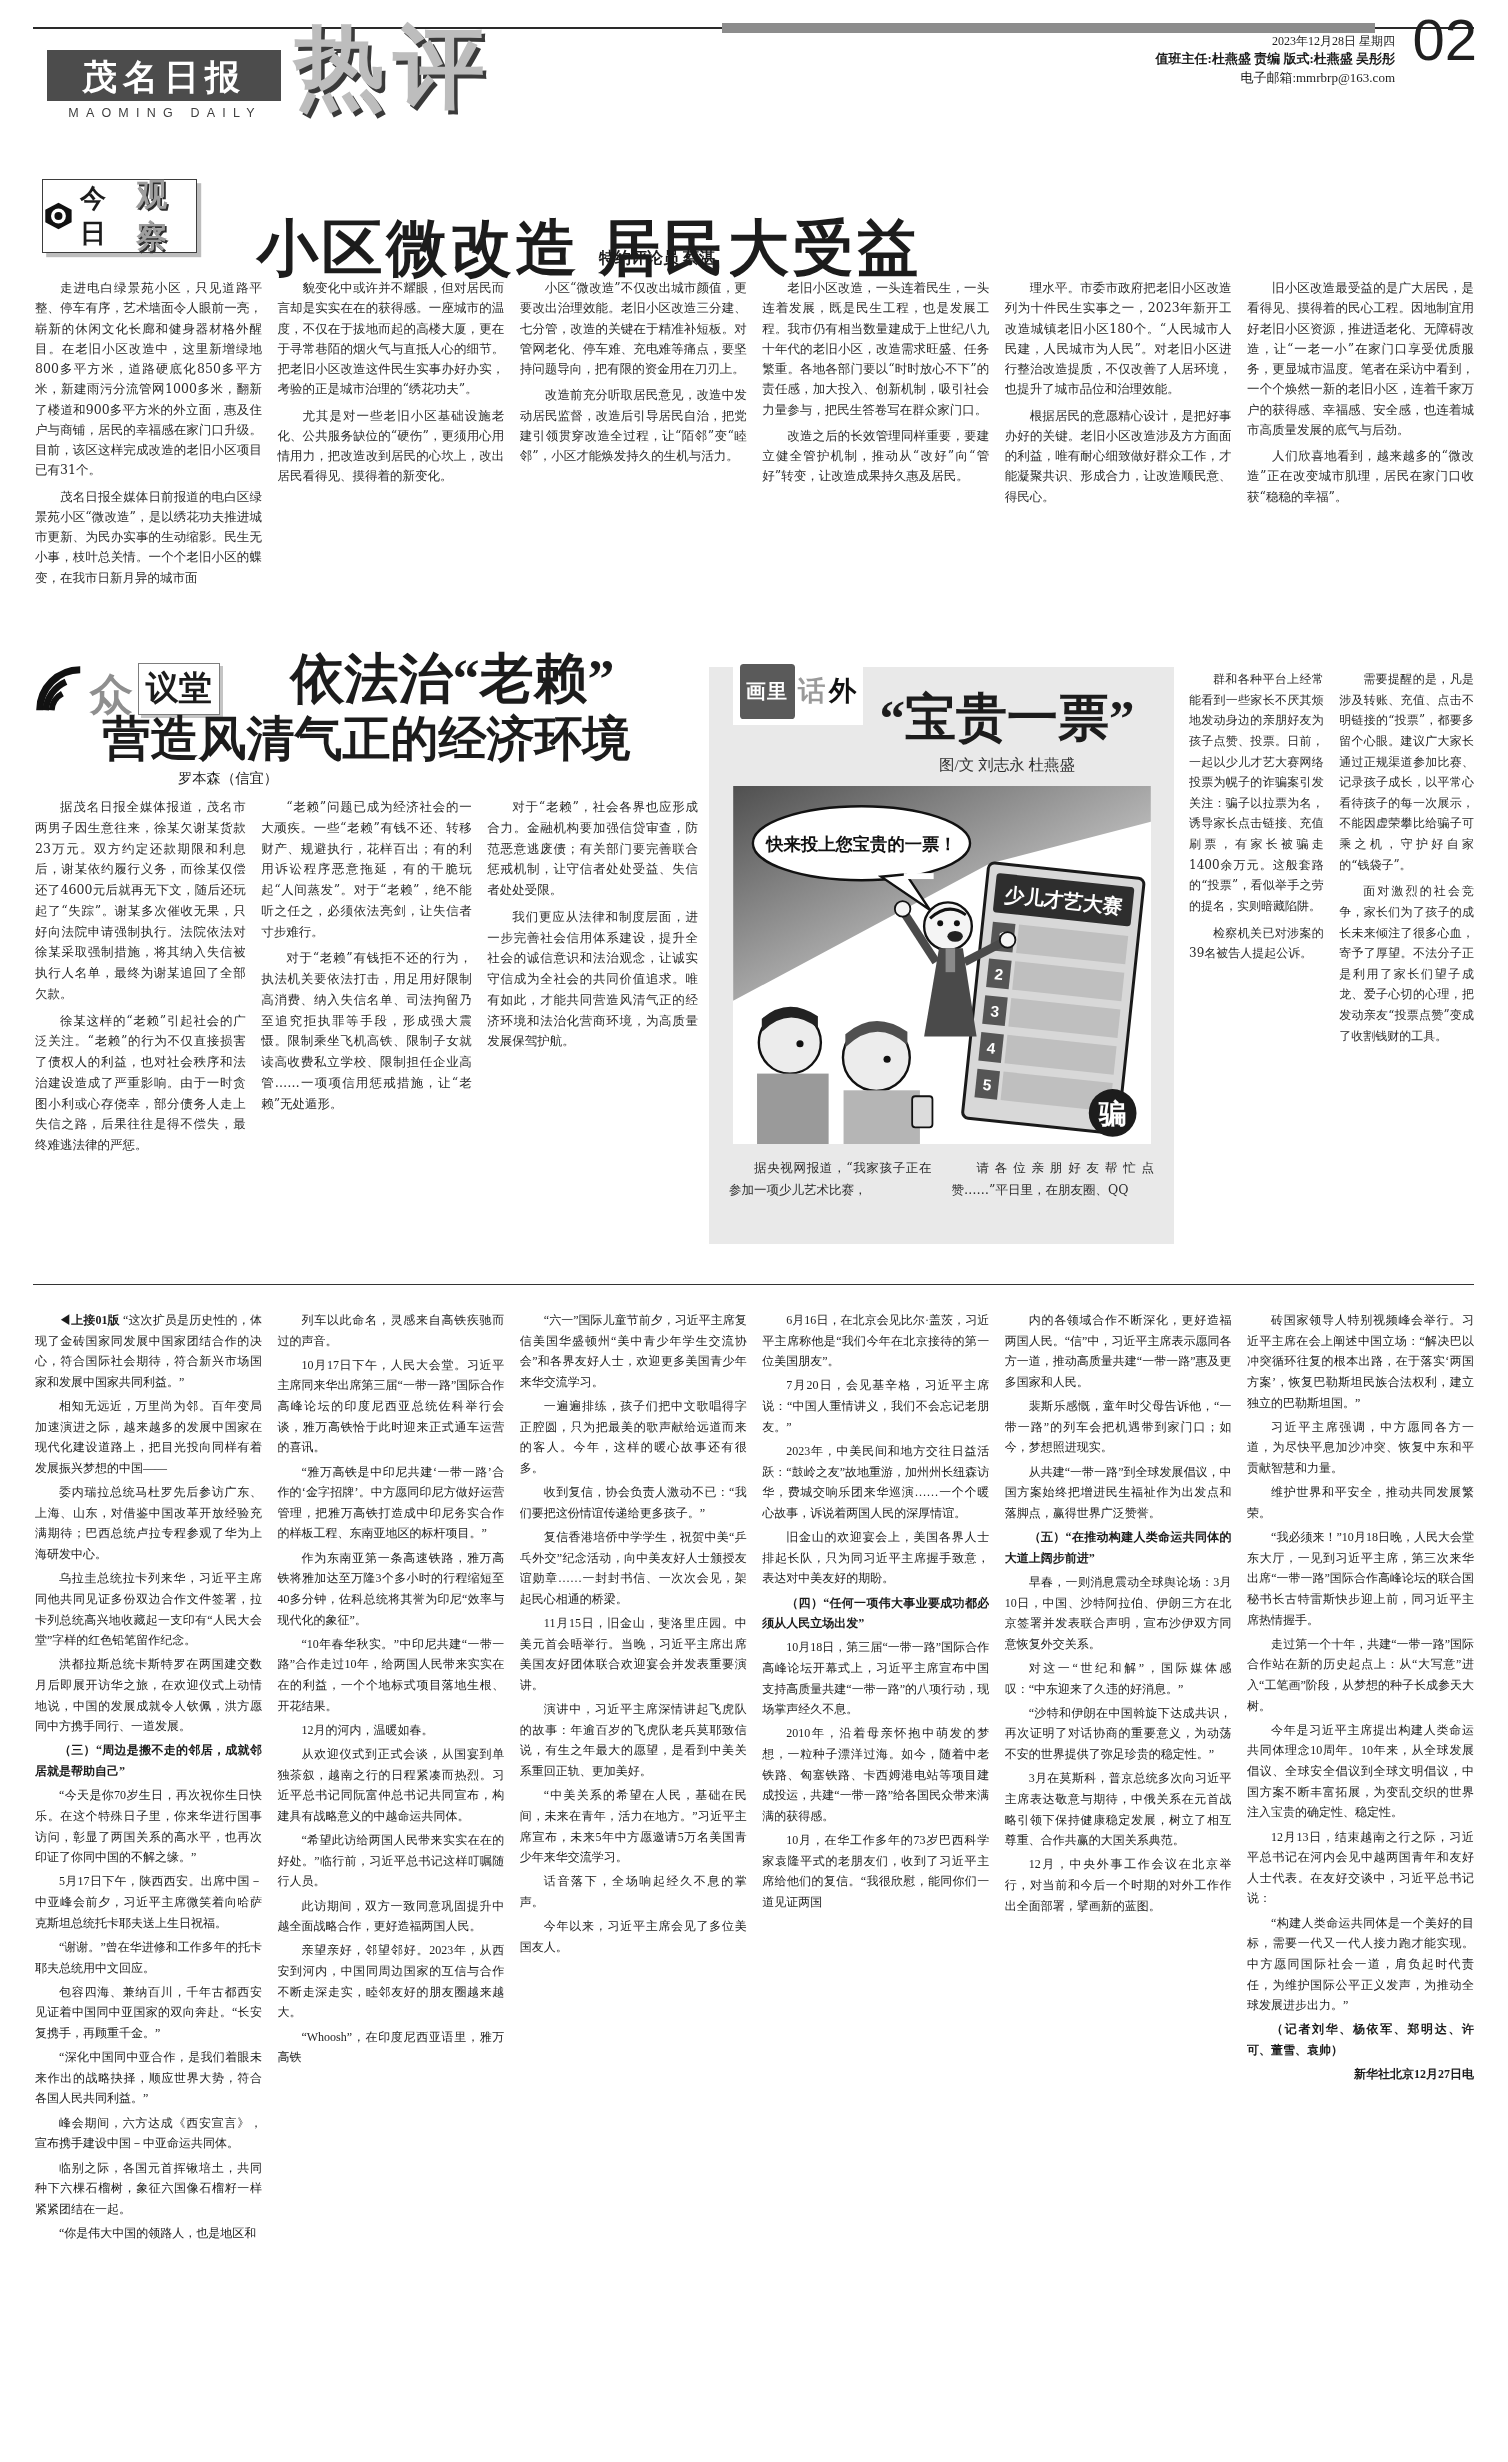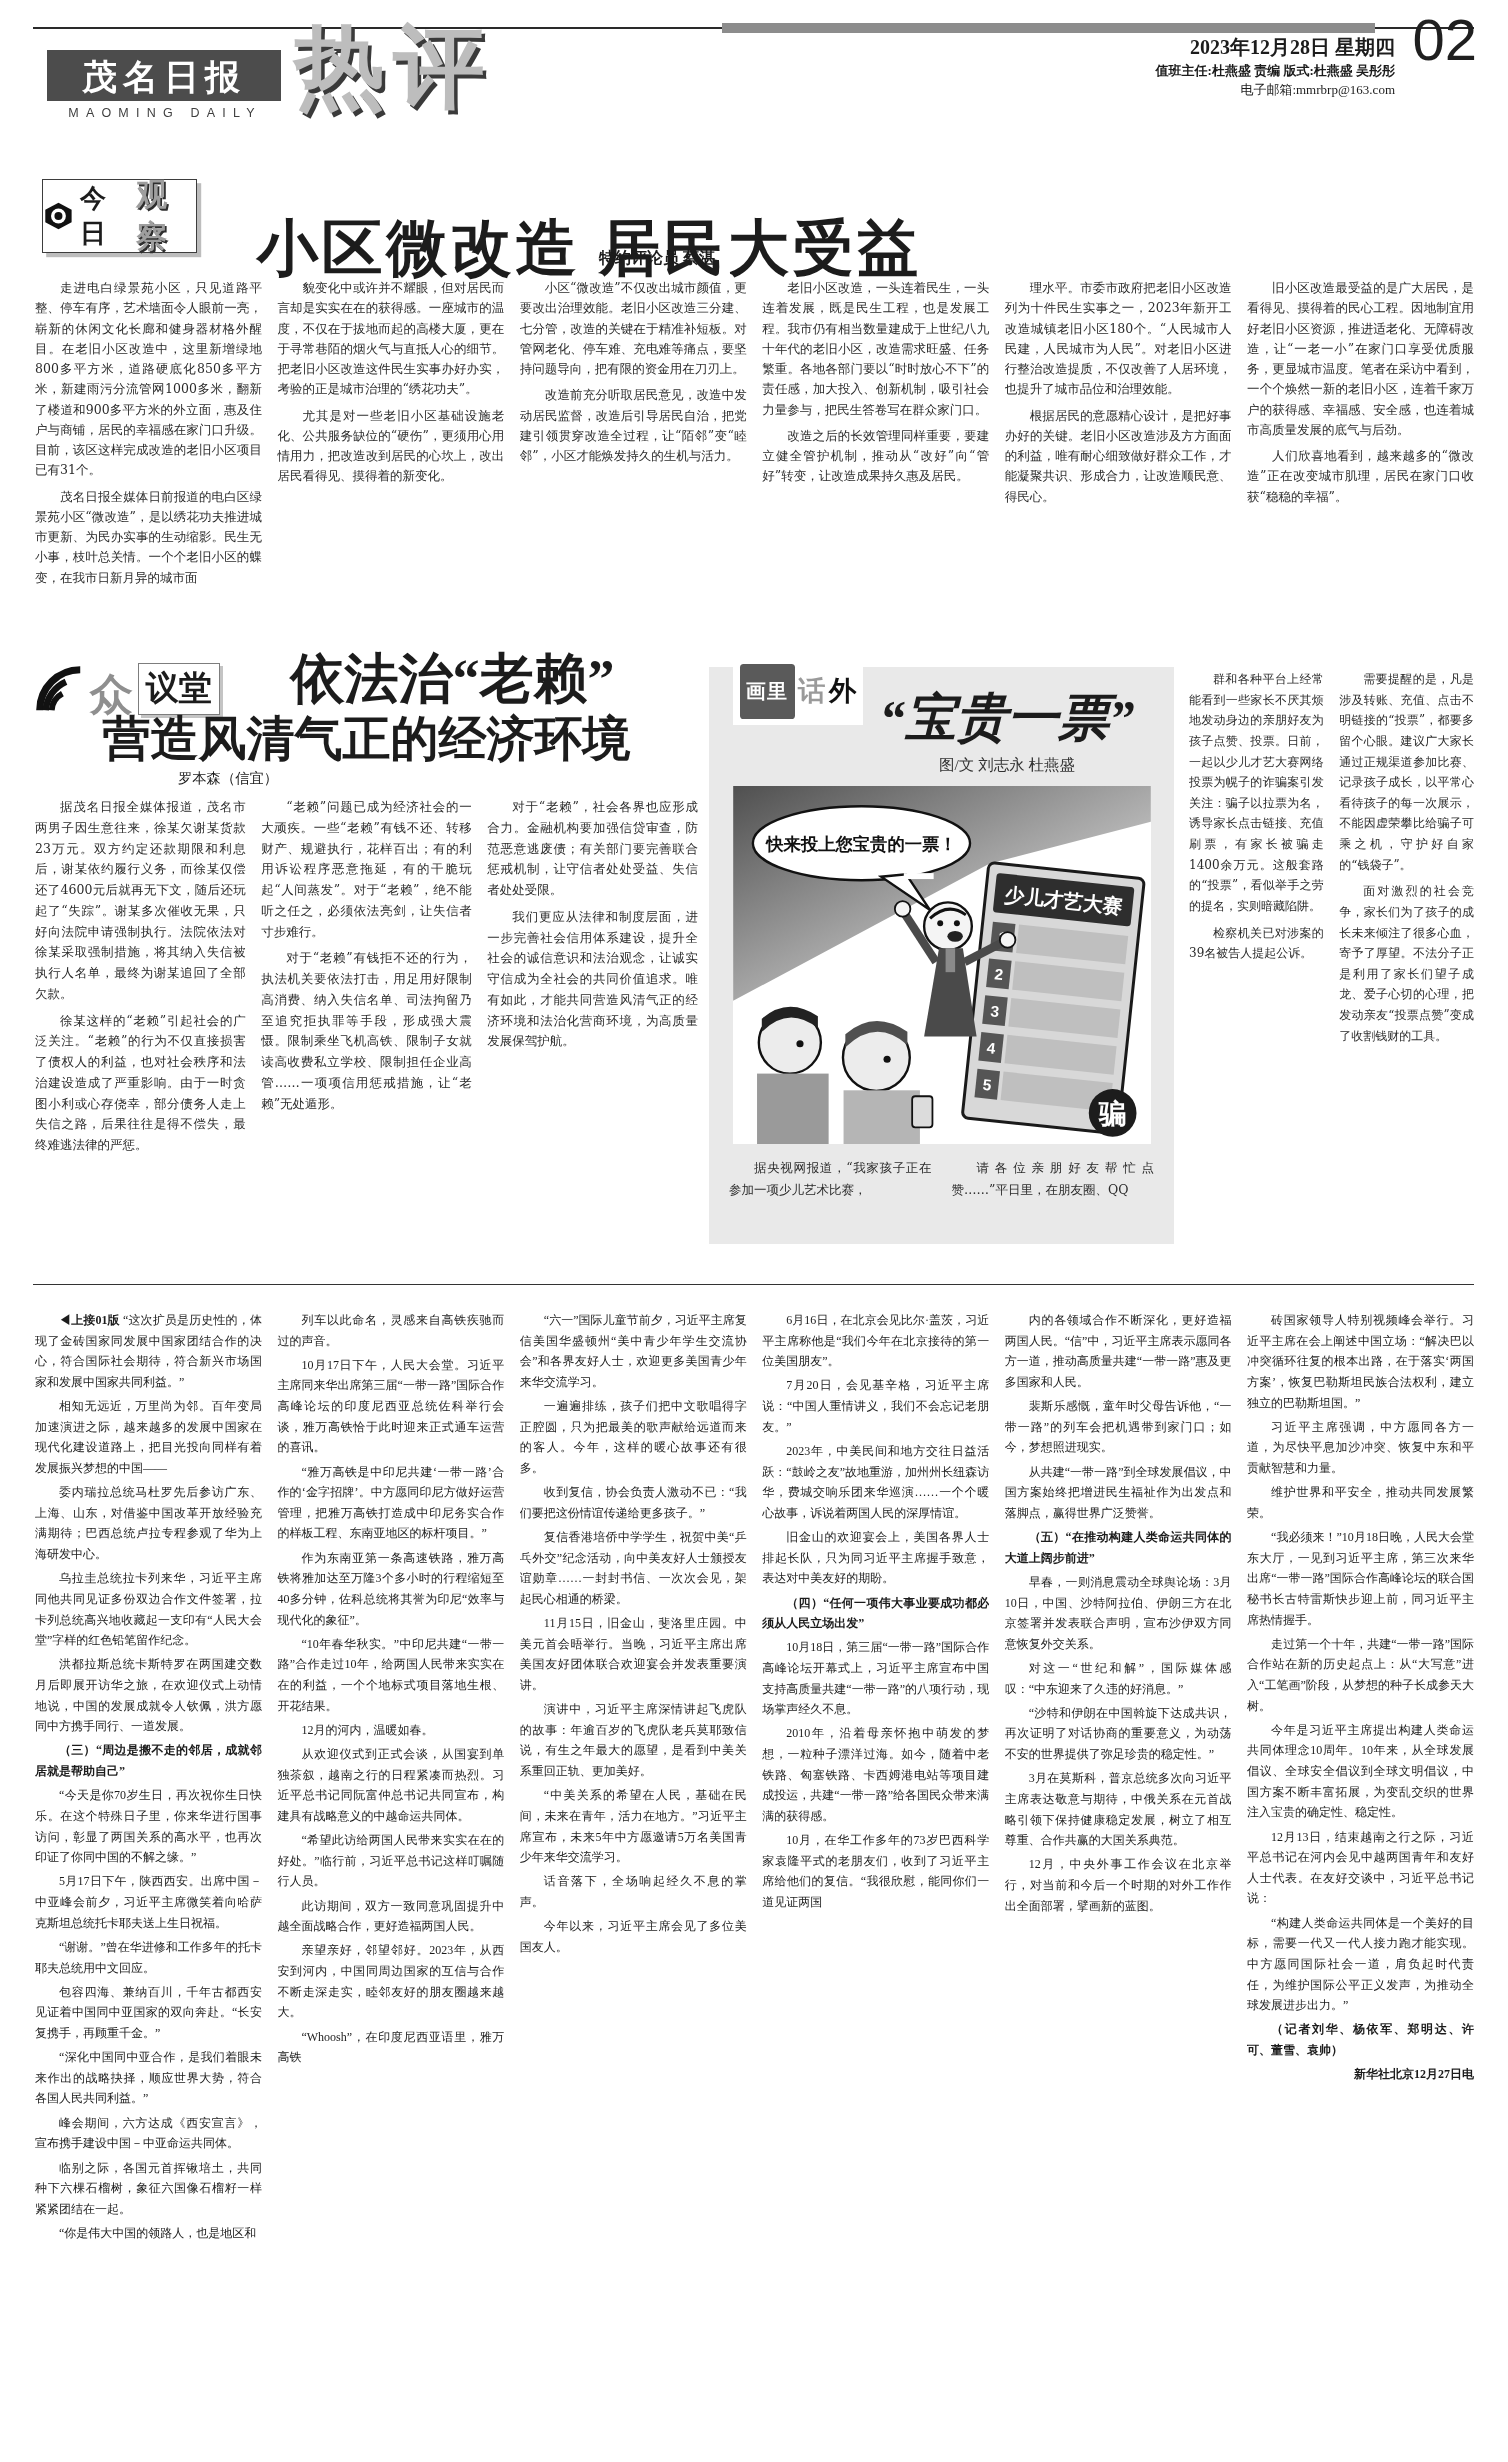--- a/index.html
+++ b/index.html
@@ -9,21 +9,21 @@
   .top-rule{position:absolute;left:33px;top:27.4px;width:1441px;height:1.8px;background:#2a2a2a;}
   .gray-bar{position:absolute;left:722px;top:23px;width:653px;height:9.5px;background:#8c8c8c;}
   .masthead-box{position:absolute;left:47px;top:50px;width:234px;height:51px;background:#4c4c4c;
         display:flex;align-items:flex-end;justify-content:center;}
   .masthead-box span{color:#ffffff;font-size:35px;font-weight:bold;letter-spacing:6px;}
   .masthead-en{position:absolute;left:48px;top:106px;width:234px;text-align:center;
         font-family:"Liberation Sans",sans-serif;font-size:12.5px;letter-spacing:7.2px;color:#3f3f3f;}
   .hot-review{position:absolute;left:294px;top:21.5px;font-size:91px;line-height:1;font-weight:900;
         color:#bdbdbd;text-shadow:3.6px 3.6px 0 #3a3a3a;letter-spacing:8.4px;}
   .pub-info{position:absolute;right:113px;top:33px;text-align:right;line-height:1.45;}
-  .pub-date{font-size:20px;font-weight:bold;}
+  .pub-date{font-size:12px;font-weight:normal;}
   .pub-staff{font-size:13px;font-weight:bold;}
   .pub-email{font-size:13px;}
   .page-no{position:absolute;right:31px;top:6px;font-family:"Liberation Sans",sans-serif;
         font-size:58px;color:#1f1f1f;}
   
   .cols{display:flex;gap:15.5px;overflow:hidden;}
   .col{flex:1 1 0;overflow:hidden;}
   .col p{margin:0 0 6px 0;text-indent:2em;text-align:justify;}
   .col p.subhead{font-weight:bold;margin:8.4px 0;}
   .col p.credit{font-weight:bold;}
@@ -53,21 +53,21 @@
   .a2-cols{position:absolute;left:0;top:154px;width:663px;height:446px;font-size:12.5px;line-height:1.66;}
   
   .cartoon-panel{position:absolute;left:709px;top:667px;width:465px;height:577px;background:#e9e9e9;}
   .ct-badge{position:absolute;left:24px;top:-9.5px;width:130px;height:67px;background:#ffffff;
         display:flex;align-items:center;justify-content:center;gap:3.6px;}
   .ct-seal{width:55px;height:55px;background:#5a5a5a;border-radius:3.6px;display:flex;align-items:center;
         justify-content:center;color:#fff;font-size:20px;font-weight:900;letter-spacing:1.2px;}
   .ct-badge .hua{font-size:27.4px;font-weight:900;color:#9a9a9a;}
   .ct-badge .wai{font-size:27.4px;font-weight:900;color:#111;}
   .ct-title{position:absolute;left:149px;top:16.7px;width:298px;text-align:center;font-size:51px;
-        font-weight:900;white-space:nowrap;font-style:italic;}
+        font-weight:900;white-space:nowrap;}
   .ct-byline{position:absolute;left:149px;top:88px;width:298px;text-align:center;font-size:15.5px;color:#333;}
   .ct-art{position:absolute;left:24px;top:119px;width:418px;height:358px;background:#fff;}
   .ct-captions{position:absolute;left:20px;top:490px;width:425px;height:78px;display:flex;gap:20px;
         font-size:12.5px;line-height:1.75;}
   .ct-captions div{flex:1;text-align:justify;text-indent:2em;}
   .ct-side{position:absolute;left:1189px;top:669px;width:285px;height:573px;font-size:12px;line-height:1.72;}
   
   .bottom-rule{position:absolute;left:33px;top:1284px;width:1441px;height:1.2px;background:#333;}
   .a3-cols{position:absolute;left:35px;top:1310px;width:1439px;height:1134px;font-size:12px;line-height:1.72;}
   .a3-cols .col p{margin:0 0 3.6px 0;}

